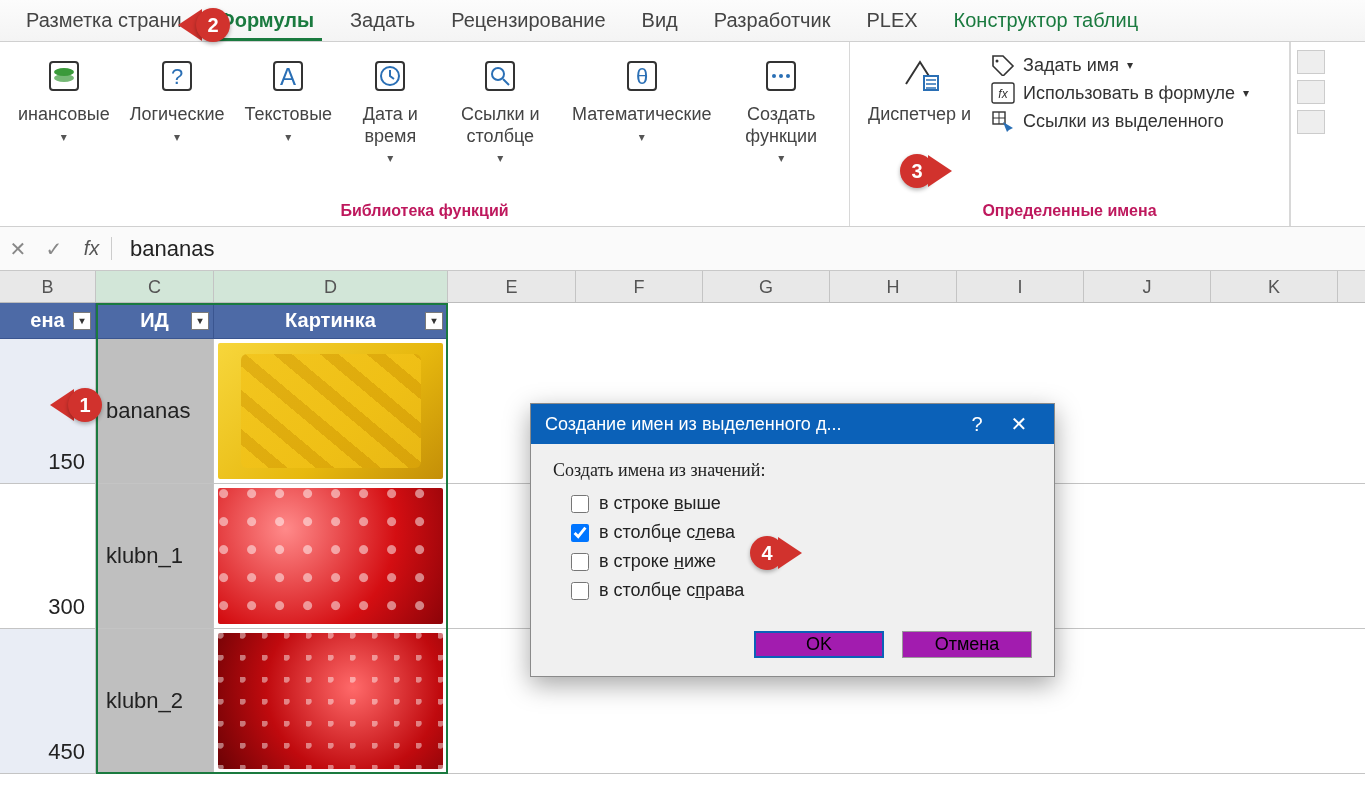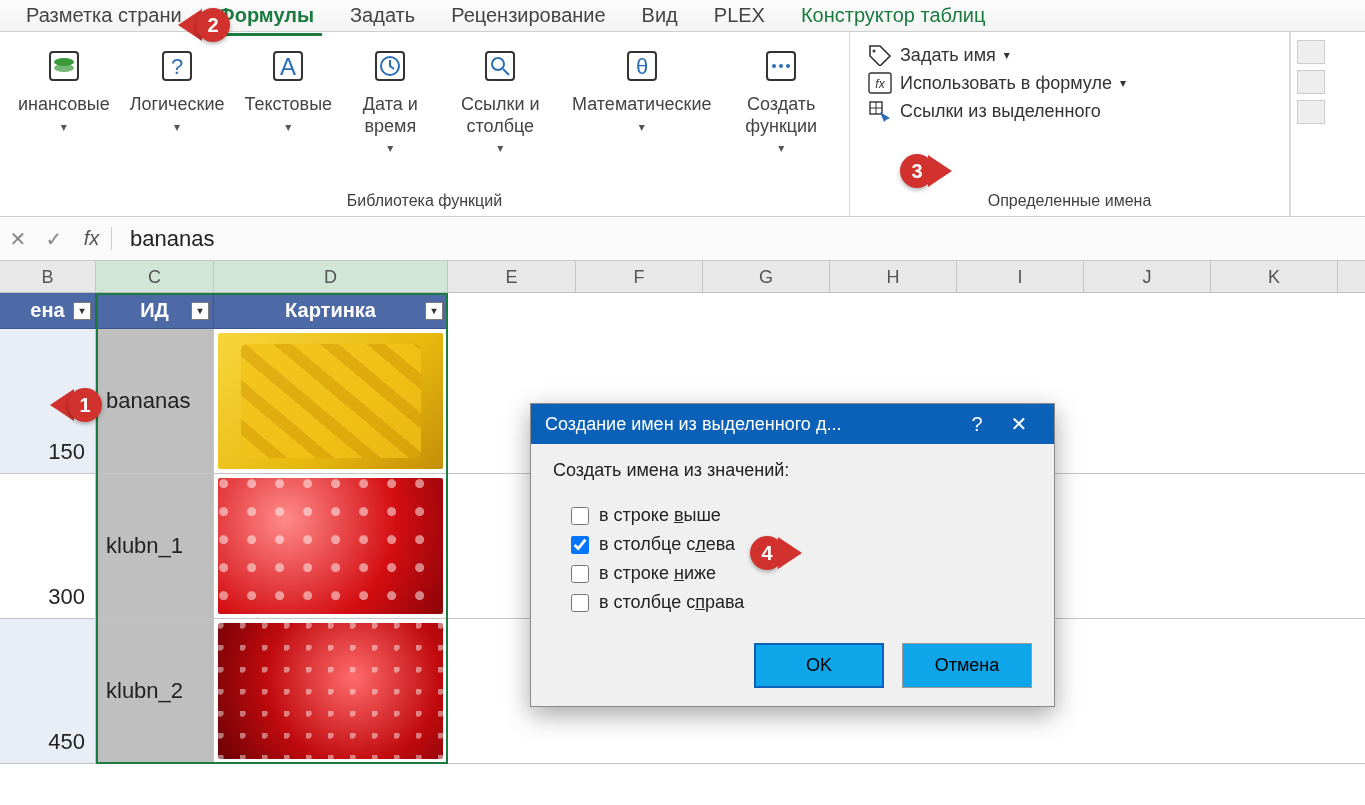--- a/index.html
+++ b/index.html
@@ -1,34 +1,34 @@
 <!DOCTYPE html>
 <html><head>
 <meta charset="utf-8">
 <style>
 * { box-sizing: border-box; margin: 0; padding: 0; font-family: "Segoe UI", Arial, sans-serif; }
 body { background: #fff; width: 1365px; height: 805px; overflow: hidden; position: relative; }
 
 
-.ribbon-tabs { display: flex; align-items: center; height: 32px; padding: 0 8px; border-bottom: 1px solid #d0d0d0; background: linear-gradient(#fcfcfc,#f4f4f4); }
+.ribbon-tabs { display: flex; align-items: center; height: 42px; padding: 0 8px; border-bottom: 1px solid #d0d0d0; background: linear-gradient(#fcfcfc,#f4f4f4); }
 .ribbon-tab { padding: 8px 18px; font-size: 20px; color: #444; cursor: pointer; position: relative; }
 .ribbon-tab.active { color: #1a7a3f; font-weight: 600; }
 .ribbon-tab.active::after { content:""; position:absolute; left:10px; right:10px; bottom:-1px; height:3px; background:#1a7a3f; }
 .ribbon-tab.constructor { color: #1a7a3f; }
 
 
 .ribbon { display:flex; height: 185px; border-bottom:1px solid #d0d0d0; background:#fff; }
 .ribbon-group { display:flex; flex-direction:column; align-items:center; padding: 6px 8px 4px; border-right:1px solid #d8d8d8; }
 .ribbon-group:last-child { border-right:none; }
 .ribbon-items { display:flex; flex:1; }
 .ribbon-item { display:flex; flex-direction:column; align-items:center; padding: 6px 10px 0; cursor:pointer; }
 .ribbon-item .icon { width:48px; height:44px; display:flex; align-items:center; justify-content:center; margin-bottom:6px; }
 .ribbon-item .lbl { font-size:18px; color:#444; text-align:center; line-height:1.2; }
 .ribbon-item .chev { font-size:12px; color:#555; margin-top:4px; }
-.group-label { font-size:16px; color:#404040; padding:6px 0 2px; }
+.group-label { font-size:16px; color:#be185d; padding:6px 0 2px;font-weight:bold; }
 
 .names-right { display:flex; flex-direction:column; gap:6px; padding:6px 10px; }
 .names-row { display:flex; align-items:center; gap:8px; font-size:18px; color:#333; cursor:pointer; }
 .names-row .mini-icon { width:24px; height:22px; display:inline-flex; }
 
 .right-collapse { display:flex; flex-direction:column; gap:6px; padding:8px 6px; border-left:1px solid #d8d8d8; }
 .right-collapse .sq { width:28px; height:24px; background:#eee; border:1px solid #ccc; }
 
 
 .formula-bar { display:flex; align-items:center; height:44px; border-bottom:1px solid #c8c8c8; background:#fafafa; }
@@ -62,46 +62,47 @@
 .marker.rev .arrow{ border-right:none; border-left:24px solid #d1322d;}
 .marker.rev .bubble{ margin-left:0; margin-right:-6px;}
 .marker.rev { flex-direction:row-reverse; }
 
 
 .dialog { position:absolute; left:530px; top:403px; width:525px; background:#f0f0f0; border:1px solid #8a8a8a; box-shadow:0 8px 24px rgba(0,0,0,.35); z-index:40; }
 .dlg-title { background:#0b61b8; color:#fff; height:40px; display:flex; align-items:center; padding:0 14px; font-size:18px; }
 .dlg-title .spacer{flex:1;}
 .dlg-title .tb { width:42px; text-align:center; font-size:20px; cursor:pointer; }
 .dlg-body { padding:16px 22px 8px; }
-.dlg-body .prompt { font-size:18px; color:#222; margin-bottom:24px; }
+.dlg-body .prompt { font-size:18px; color:#222; margin-bottom:12px;font-family:Liberation Serif, serif; }
 .chk { display:flex; align-items:center; gap:10px; font-size:18px; color:#222; margin:8px 0 8px 18px; }
 .chk input { width:18px; height:18px; }
 .chk .ul { text-decoration:underline; }
 .dlg-buttons { display:flex; justify-content:flex-end; gap:18px; padding:14px 22px 18px; }
-.dlg-buttons button { width:130px; height:45px; font-size:18px; background:#0ea5e9; border:1px solid #9a9a9a; cursor:pointer; }
+.dlg-buttons button { width:130px; height:27px; font-size:18px; background:#a21caf; border:1px solid #9a9a9a; cursor:pointer; }
 .dlg-buttons button.primary { border:2px solid #0b61b8; }
 
 .pic-banana { background:linear-gradient(135deg,#f7d63b,#e7b80e 60%,#c48f08); position:relative; }
 .pic-banana::before{content:"";position:absolute;inset:8% 10%;background:repeating-linear-gradient(40deg,#f2c218 0 18px,#dca60a 18px 30px);border-radius:6px;opacity:.75;}
 .pic-straw { background:radial-gradient(circle at 30% 30%,#ff8a8a,#d40e12 60%,#8c0308); position:relative;}
 .pic-straw::after{content:"";position:absolute;inset:0;background:radial-gradient(circle at 20% 20%,rgba(255,255,255,.5) 0 4px,transparent 5px) 0 0/28px 28px;}
 .pic-straw2 { background:radial-gradient(circle at 60% 40%,#ff6a6a,#c00a0e 55%,#6b0205); position:relative;}
 .pic-straw2::after{content:"";position:absolute;inset:0;background:radial-gradient(circle at 10% 10%,rgba(255,255,255,.45) 0 3px,transparent 4px) 0 0/22px 22px;}
 
 svg { display:block; }
 </style>
 </head>
 <body>
 
 <div class="ribbon-tabs">
   <div class="ribbon-tab">Разметка страни</div>
   <div class="ribbon-tab active">Формулы</div>
   <div class="ribbon-tab">Задать</div>
   <div class="ribbon-tab">Рецензирование</div>
   <div class="ribbon-tab">Вид</div>
+  <div class="ribbon-tab">Разработчик</div>
   <div class="ribbon-tab">PLEX</div>
   <div class="ribbon-tab constructor">Конструктор таблиц</div>
 </div>
 
 <div class="ribbon">
   <div class="ribbon-group" style="flex:0 0 850px;">
     <div class="ribbon-items">
       <div class="ribbon-item">
         <span class="icon">
             <svg width="40" height="40" viewBox="0 0 40 40">
@@ -176,20 +177,30 @@
           </span>
         <span class="lbl">Создать функции</span>
           <span class="chev">▾</span>
       </div>
     </div>
     <div class="group-label">Библиотека функций</div>
   </div>
 
   <div class="ribbon-group" style="flex:0 0 440px;">
     <div class="ribbon-items" style="width:100%;">
+      <div class="ribbon-item">
+        <span class="icon">
+            <svg width="44" height="44" viewBox="0 0 44 44">
+              <path d="M8 30 L22 8 L36 30" fill="none" stroke="#333" stroke-width="2"></path>
+              <rect x="26" y="22" width="14" height="14" fill="#fff" stroke="#2a6fb5" stroke-width="2"></rect>
+              <path d="M28 26h10M28 30h10M28 34h10" stroke="#2a6fb5" stroke-width="1.5"></path>
+            </svg>
+          </span>
+        <span class="lbl">Диспетчер и</span>
+      </div>
       <div class="names-right">
         <div class="names-row">
           <span class="mini-icon">
               <svg width="24" height="22" viewBox="0 0 24 22">
                 <path d="M2 2h10l10 10-10 10L2 12z" fill="none" stroke="#333" stroke-width="1.6"></path>
                 <circle cx="6" cy="7" r="1.5" fill="#333"></circle>
               </svg>
             </span>
           <span>Задать имя</span>
           <span style="font-size:12px;">▾</span>

